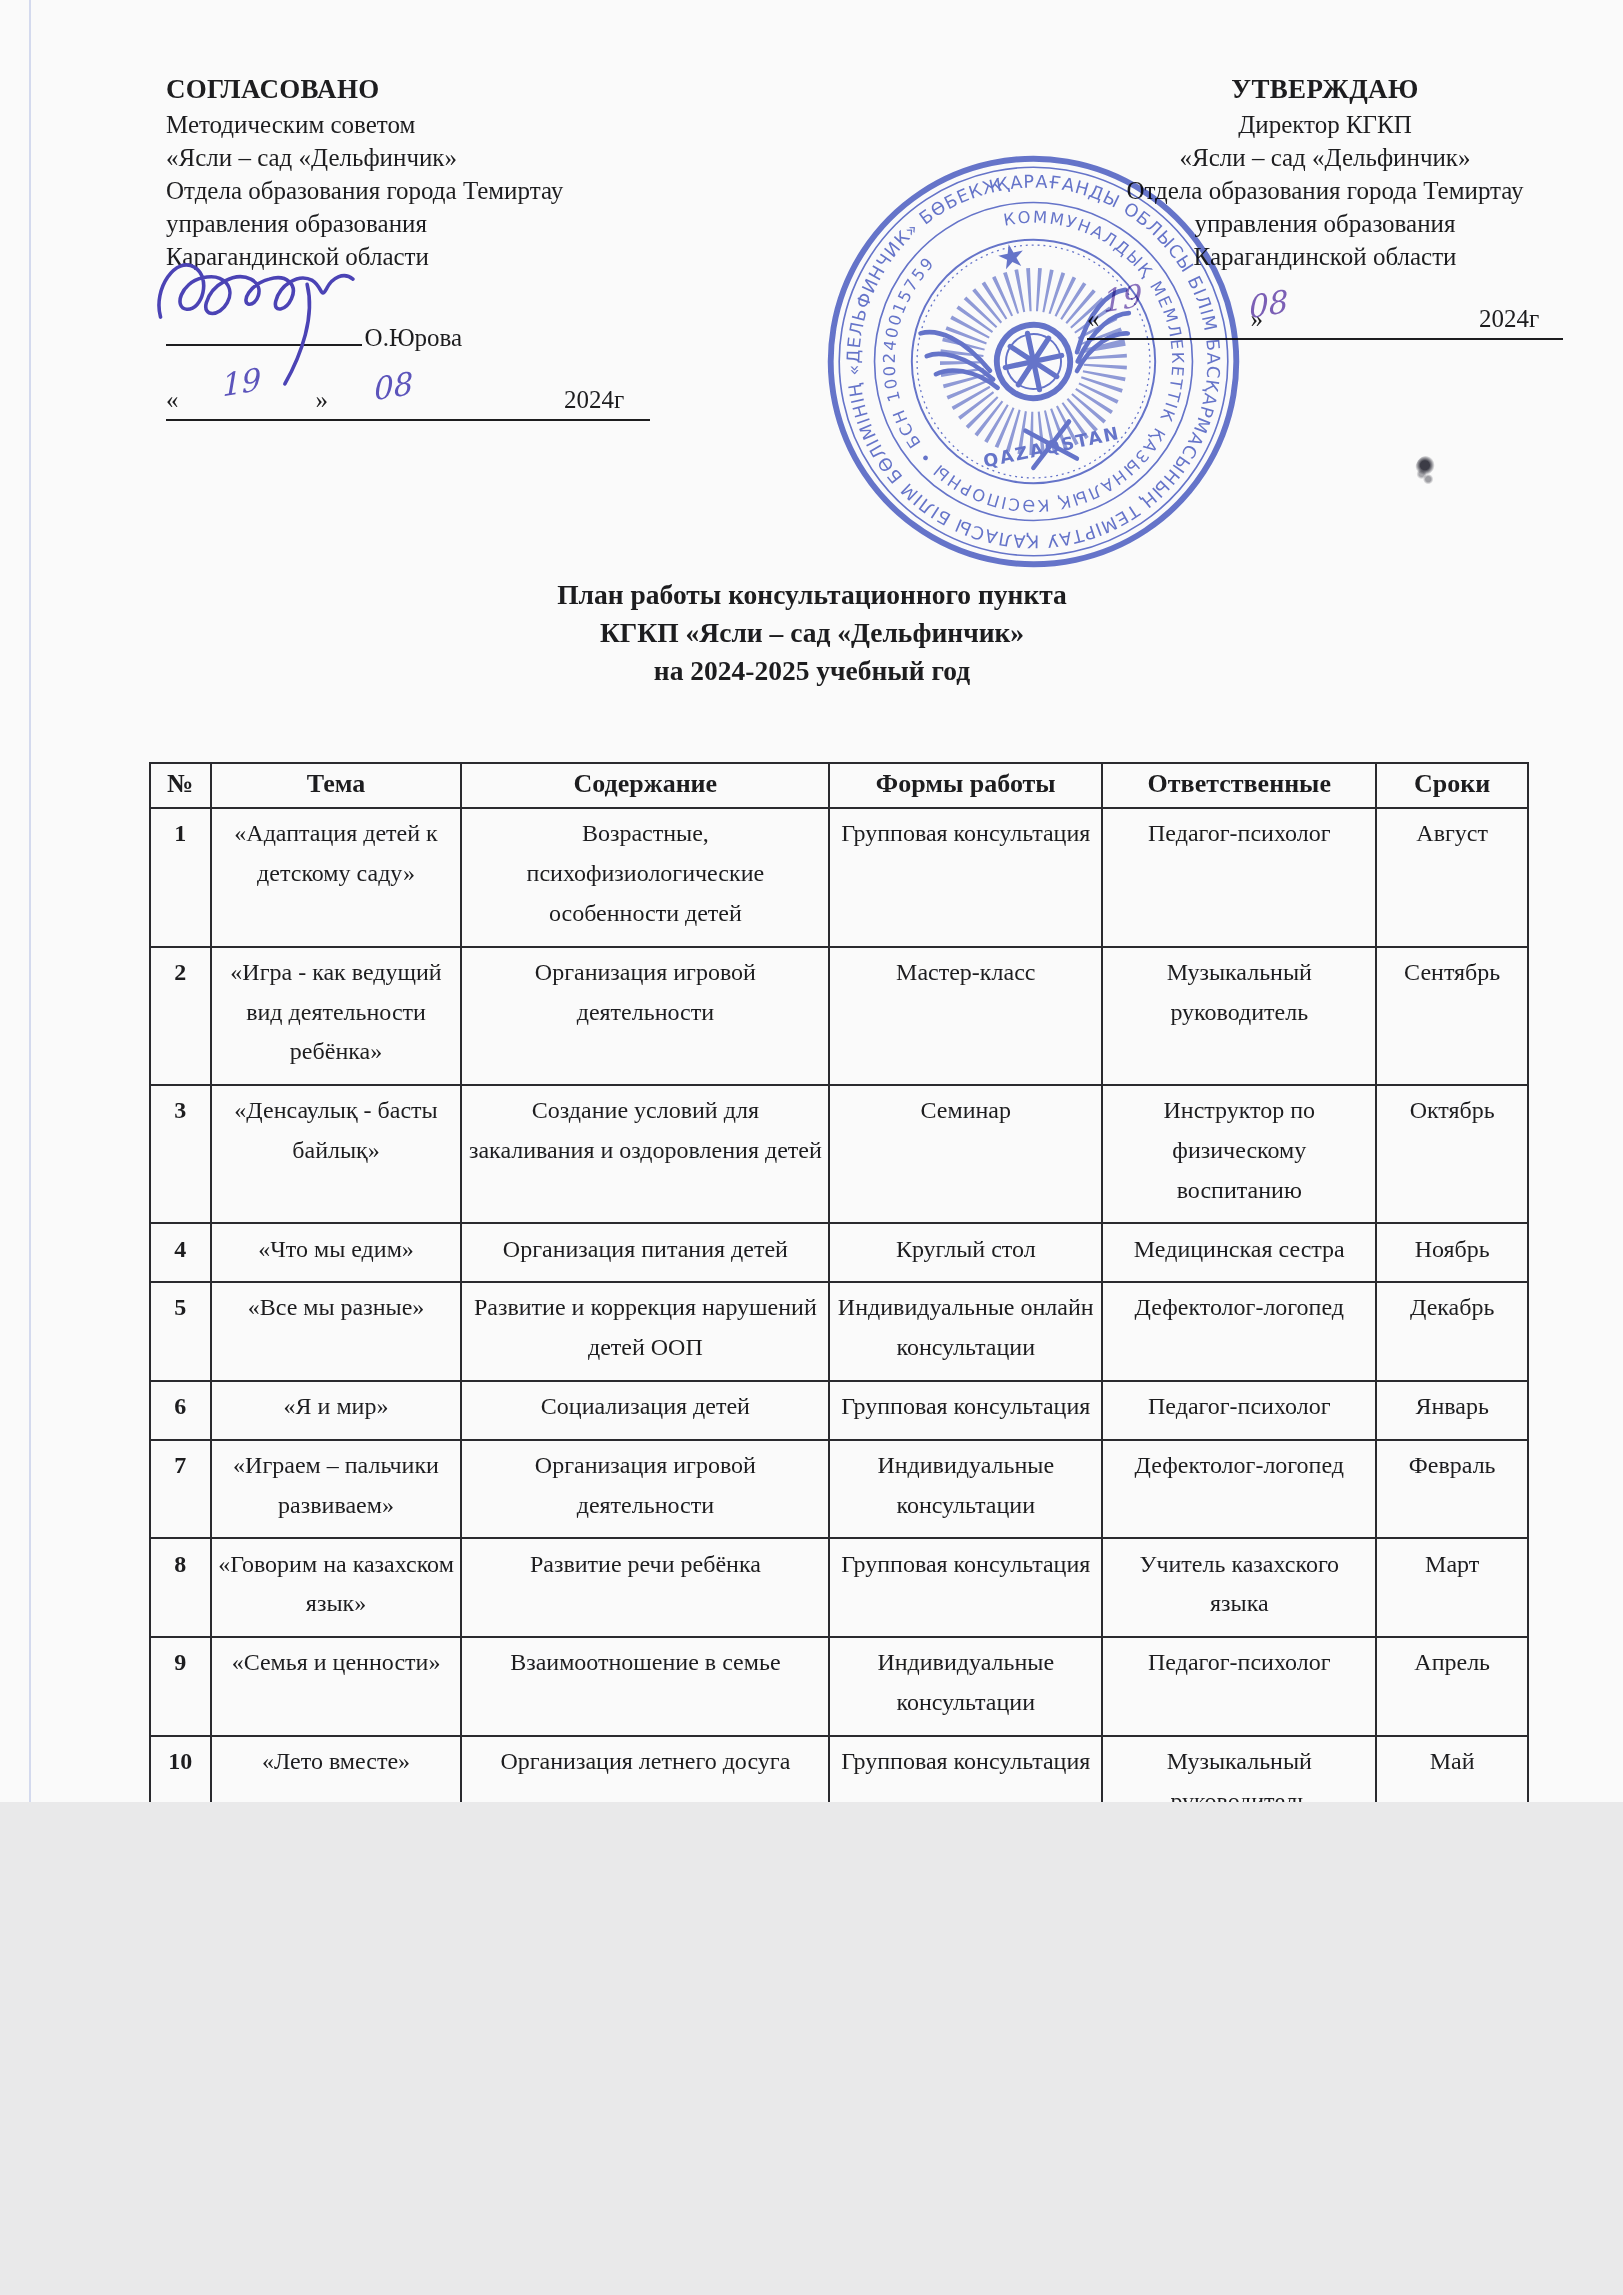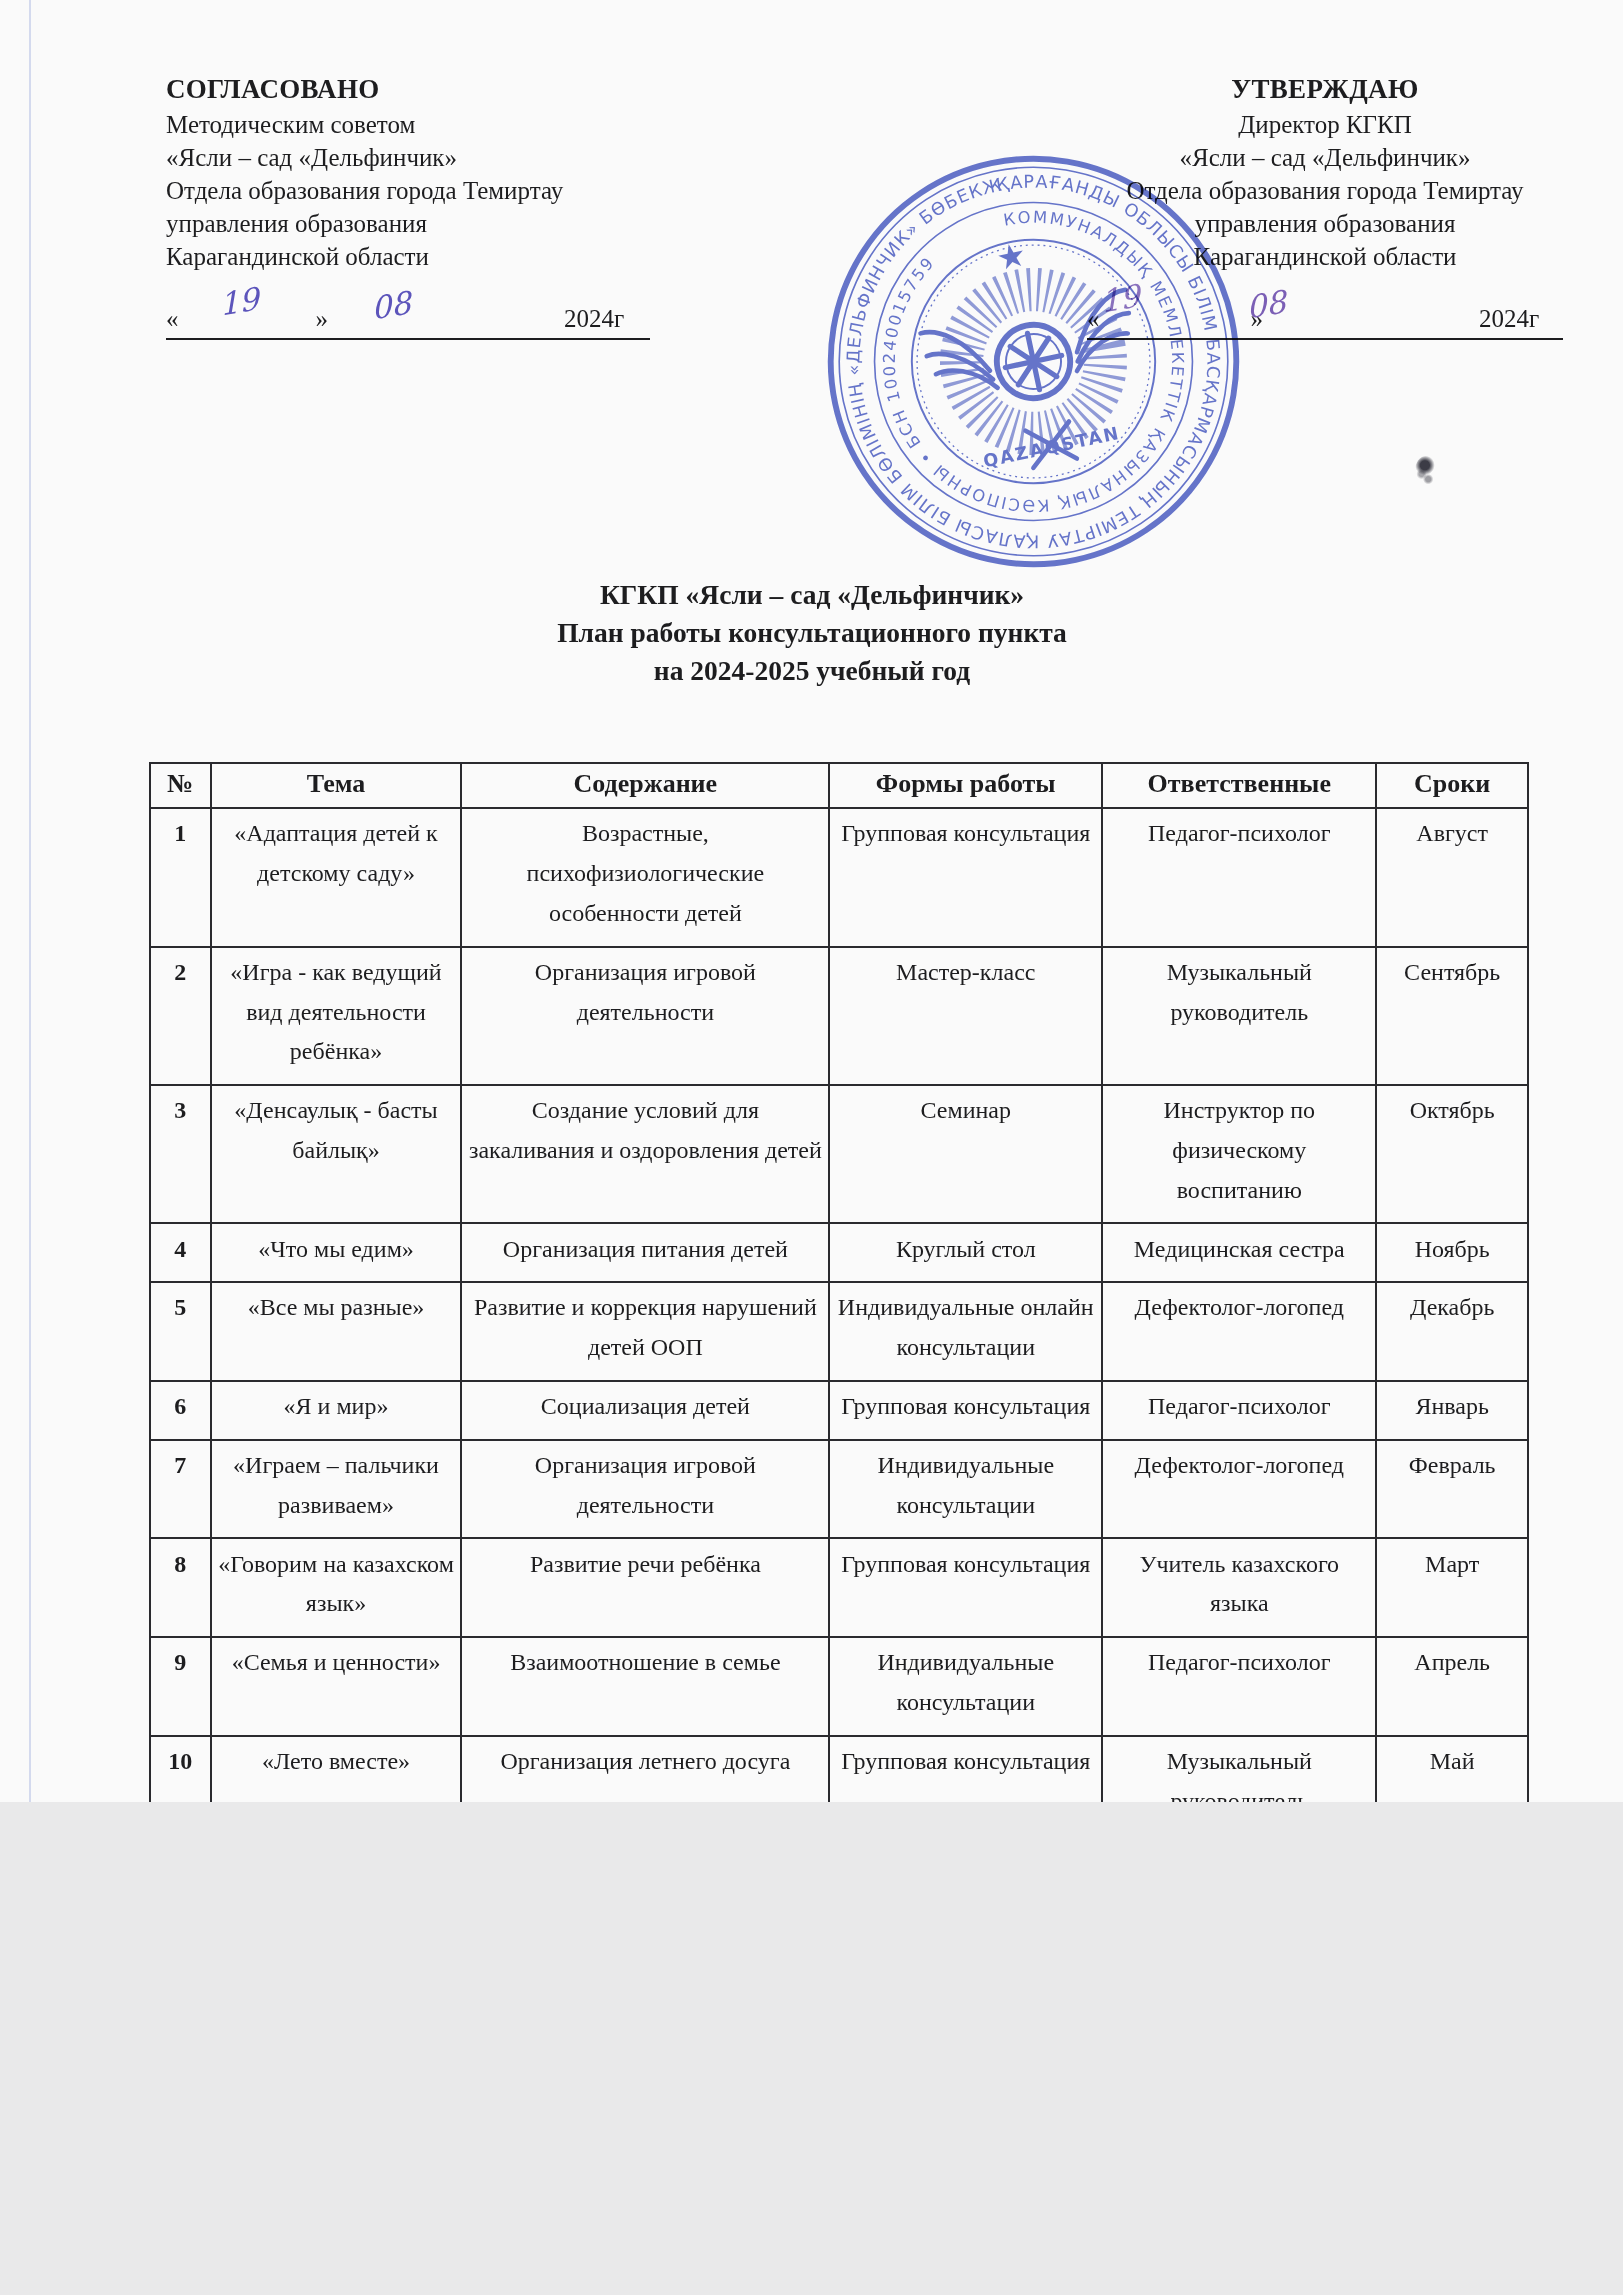--- a/index.html
+++ b/index.html
@@ -88,20 +88,27 @@
   <div class="scan-edge"></div>
 
   <div class="approve approve-left">
     <div class="head">СОГЛАСОВАНО</div>
     <div>Методическим советом</div>
     <div>«Ясли – сад «Дельфинчик»</div>
     <div>Отдела образования города Темиртау</div>
     <div>управления образования</div>
     <div>Карагандинской области</div>
 
+    <div class="sig-line">
+      <span class="blank"></span><span class="name">О.Юрова</span>
+      <svg class="sig-svg sig-left-svg" viewBox="0 0 336 246">
+        <path d="M16,130 C4,86 40,36 68,54 C94,70 80,120 56,118 C36,116 46,78 80,70 C114,62 130,86 118,108 C106,130 80,130 86,108 C94,80 130,60 154,72 C178,84 162,114 150,110 C140,106 152,80 182,72 C208,64 226,80 216,102 C208,120 188,124 192,106 C198,82 226,62 248,74 C264,84 260,104 270,86 C278,70 296,60 310,72"></path>
+        <path d="M240,80 C252,128 232,186 206,232"></path>
+      </svg>
+    </div>
 
     <div class="date-line">
       <span class="dl-underlined">
         <span>«</span><span class="sp" style="width:137px"></span><span>»</span><span class="sp" style="width:236px"></span><span>2024г</span><span class="sp" style="width:26px"></span>
       </span>
       <span class="hand hand-day">19</span>
       <span class="hand hand-month">08</span>
     </div>
   </div>
 
@@ -146,22 +153,22 @@
       </defs>
       <text font-size="27" letter-spacing="1.5" fill="var(--stamp)"><textPath href="#ringO">ҚАРАҒАНДЫ ОБЛЫСЫ БІЛІМ БАСҚАРМАСЫНЫҢ ТЕМІРТАУ ҚАЛАСЫ БІЛІМ БӨЛІМІНІҢ «ДЕЛЬФИНЧИК» БӨБЕКЖАЙЫ»</textPath></text>
       <text font-size="25" letter-spacing="3" fill="var(--stamp)"><textPath href="#ringI">КОММУНАЛДЫҚ МЕМЛЕКЕТТІК ҚАЗЫНАЛЫҚ КӘСІПОРНЫ • БСН 100240015759</textPath></text>
       <text x="331" y="474" text-anchor="middle" font-size="27" letter-spacing="3" font-weight="bold" fill="var(--stamp)">QAZAQSTAN</text>
     </svg>
   </div>
 
   <div class="ink-blot"></div>
 
   <div class="doc-title">
+    <div>План работы консультационного пункта</div>
     <div>КГКП «Ясли – сад «Дельфинчик»</div>
-    <div>План работы консультационного пункта</div>
     <div>на 2024-2025 учебный год</div>
   </div>
 
   <table class="plan-table">
     <colgroup>
       <col style="width:4.4%">
       <col style="width:18.2%">
       <col style="width:26.7%">
       <col style="width:19.8%">
       <col style="width:19.9%">

